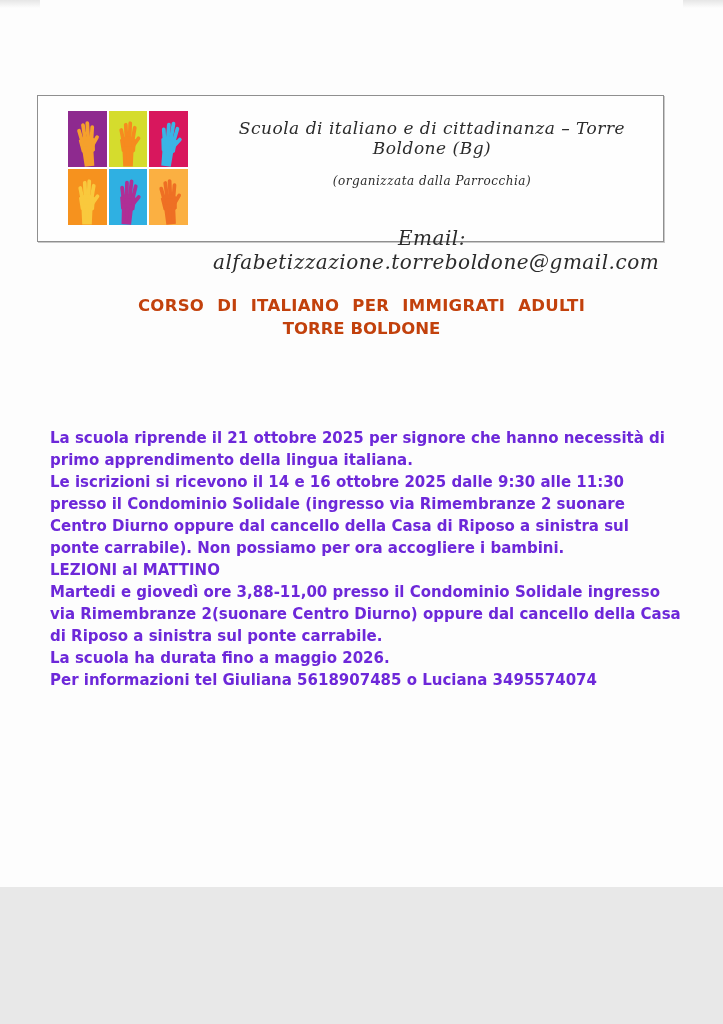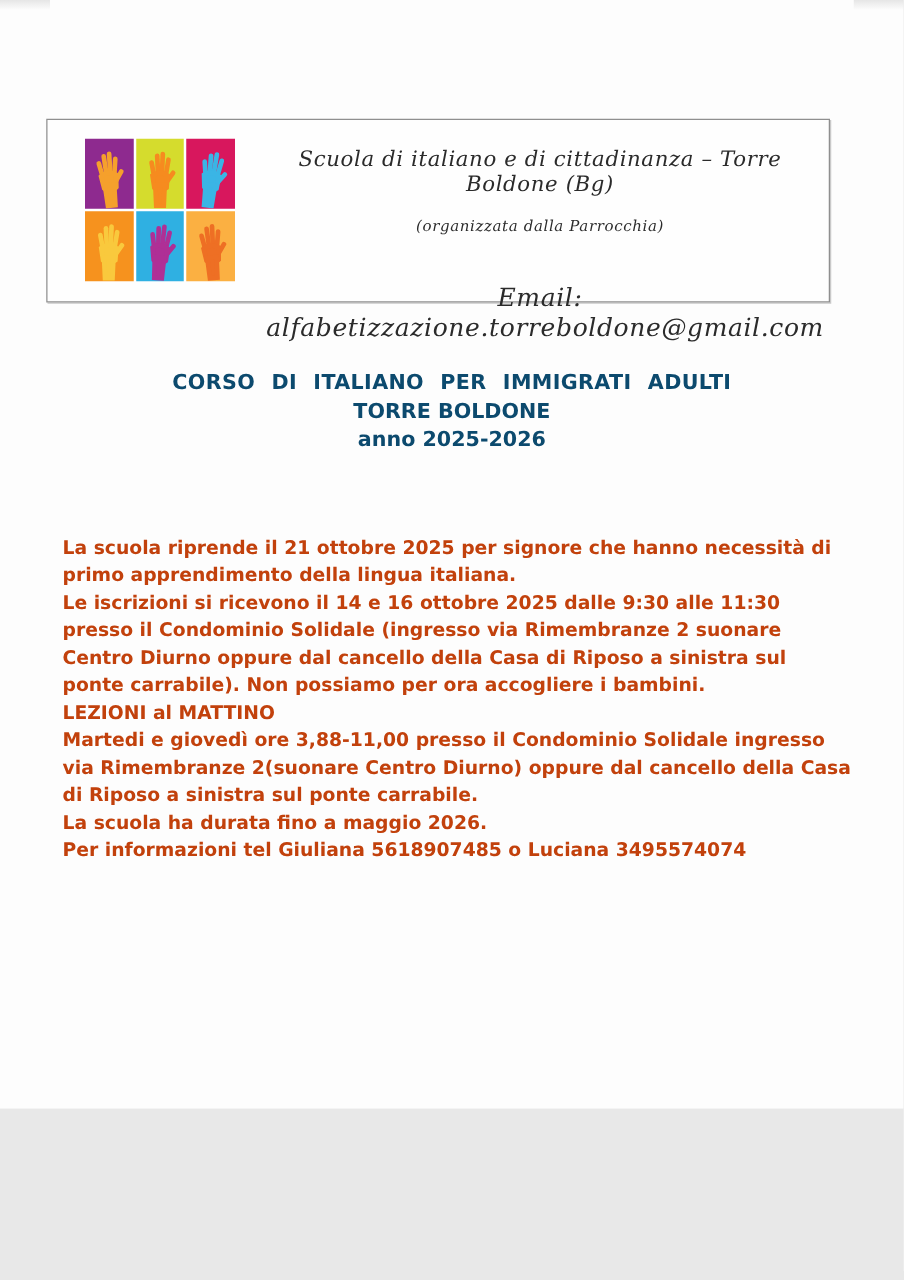--- a/index.html
+++ b/index.html
@@ -66,34 +66,34 @@
   .header-email { margin-top: 38px; font-size: 20px; letter-spacing: 0.5px; }
 
   
   .title-block {
     position: absolute;
     top: 294px;
     left: 0;
     right: 0;
     text-align: center;
     font-weight: bold;
-    color: #0c4a6e;
+    color: #c2410c;
     font-size: 16.5px;
     line-height: 23px;
   }
   .title-line1 { word-spacing: 7px; letter-spacing: 0.3px; }
 
   
   .content {
     position: absolute;
     top: 427px;
     left: 50px;
     width: 632px;
     font-weight: bold;
-    color: #c2410c;
+    color: #6d28d9;
     font-size: 15px;
     line-height: 22px;
   }
   .content p { margin: 0; }
   .para-enrollment { margin-top: 33px; }
   .lessons-heading { margin-top: 14px; }
   .para-duration  { margin-top: 25px; }
   .para-info      { margin-top: 20px; }
 
   
@@ -207,21 +207,20 @@
     <div class="header-text">
       <div class="header-line1">Scuola di italiano e di cittadinanza – Torre Boldone (Bg)</div>
       <div class="header-line2">(organizzata dalla Parrocchia)</div>
       <div class="header-email">Email: alfabetizzazione.torreboldone@gmail.com</div>
     </div>
   </div>
 
   <div class="title-block">
     <div class="title-line1">CORSO DI ITALIANO PER IMMIGRATI ADULTI</div>
     <div class="title-line2">TORRE BOLDONE</div>
-    <div class="title-line3">anno 2025-2026</div>
   </div>
 
   <div class="content">
     <p class="para-reopening">La scuola riprende il 21 ottobre 2025 per signore che hanno necessità di primo apprendimento della lingua italiana.</p>
     <p class="para-enrollment">Le iscrizioni si ricevono il 14 e 16 ottobre 2025 dalle 9:30 alle 11:30 presso il Condominio Solidale (ingresso via Rimembranze 2 suonare Centro Diurno oppure dal cancello della Casa di Riposo a sinistra sul ponte carrabile). Non possiamo per ora accogliere i bambini.</p>
     <p class="lessons-heading">LEZIONI al MATTINO</p>
     <p class="lessons-schedule">Martedi e giovedì ore 3,88-11,00 presso il Condominio Solidale ingresso via Rimembranze 2(suonare Centro Diurno) oppure dal cancello della Casa di Riposo a sinistra sul ponte carrabile.</p>
     <p class="para-duration">La scuola ha durata fino a maggio 2026.</p>
     <p class="para-info">Per informazioni tel Giuliana 5618907485 o Luciana 3495574074</p>
   </div>

